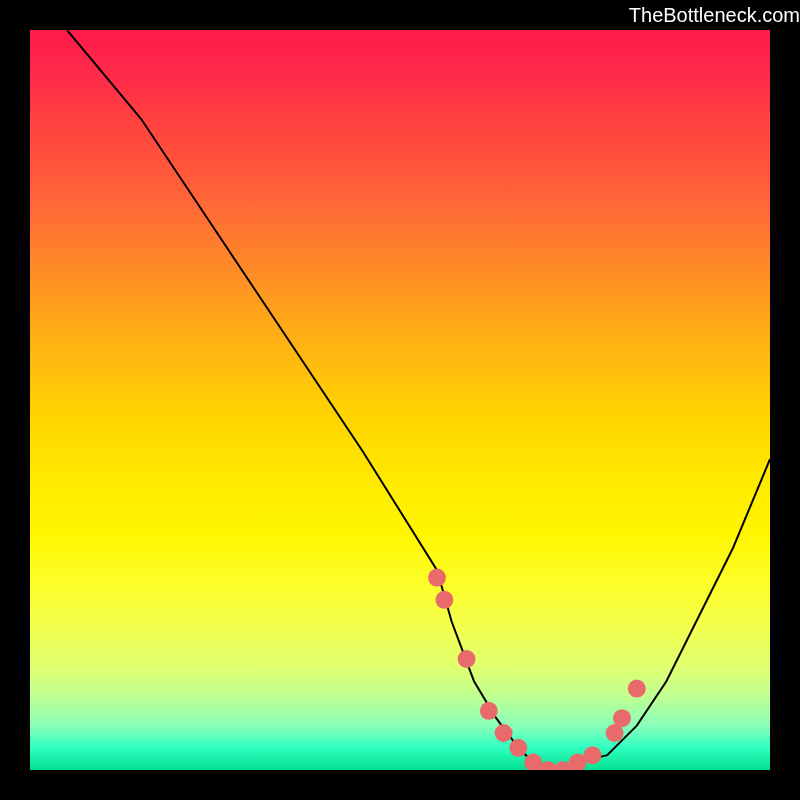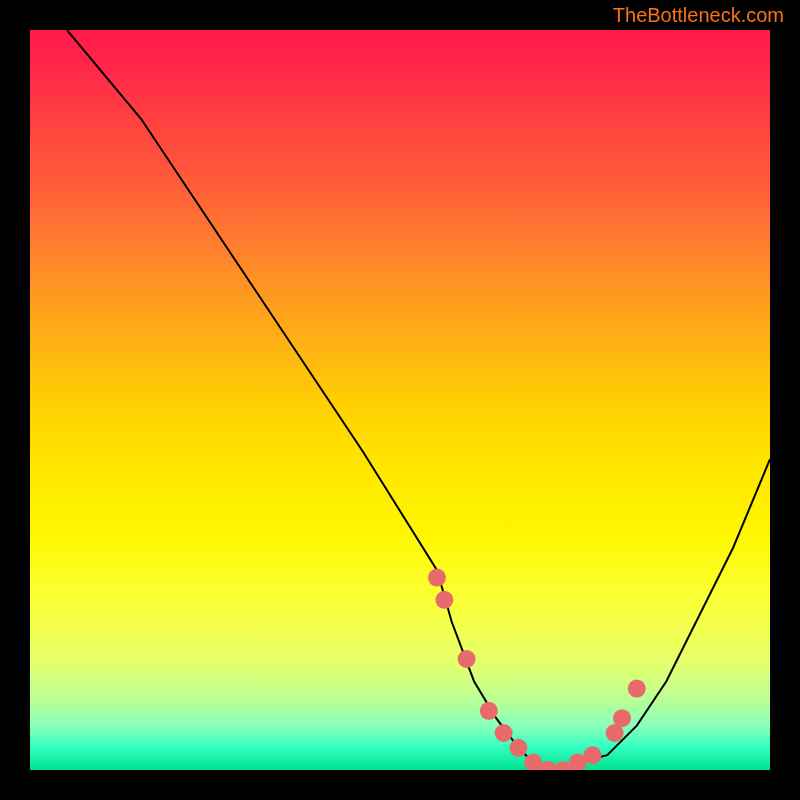--- a/index.html
+++ b/index.html
@@ -7,22 +7,22 @@
     padding: 0;
     width: 800px;
     height: 800px;
     background: #000;
     position: relative;
     font-family: Arial, sans-serif;
   }
   .attribution {
     position: absolute;
     top: 4px;
-    right: 16px;
-    color: #f97316;
+    right: 0;
+    color: #ffffff;
     font-size: 20px;
     font-weight: 500;
     z-index: 10;
   }
   .plot-area {
     position: absolute;
     left: 30px;
     top: 30px;
     width: 740px;
     height: 740px;

